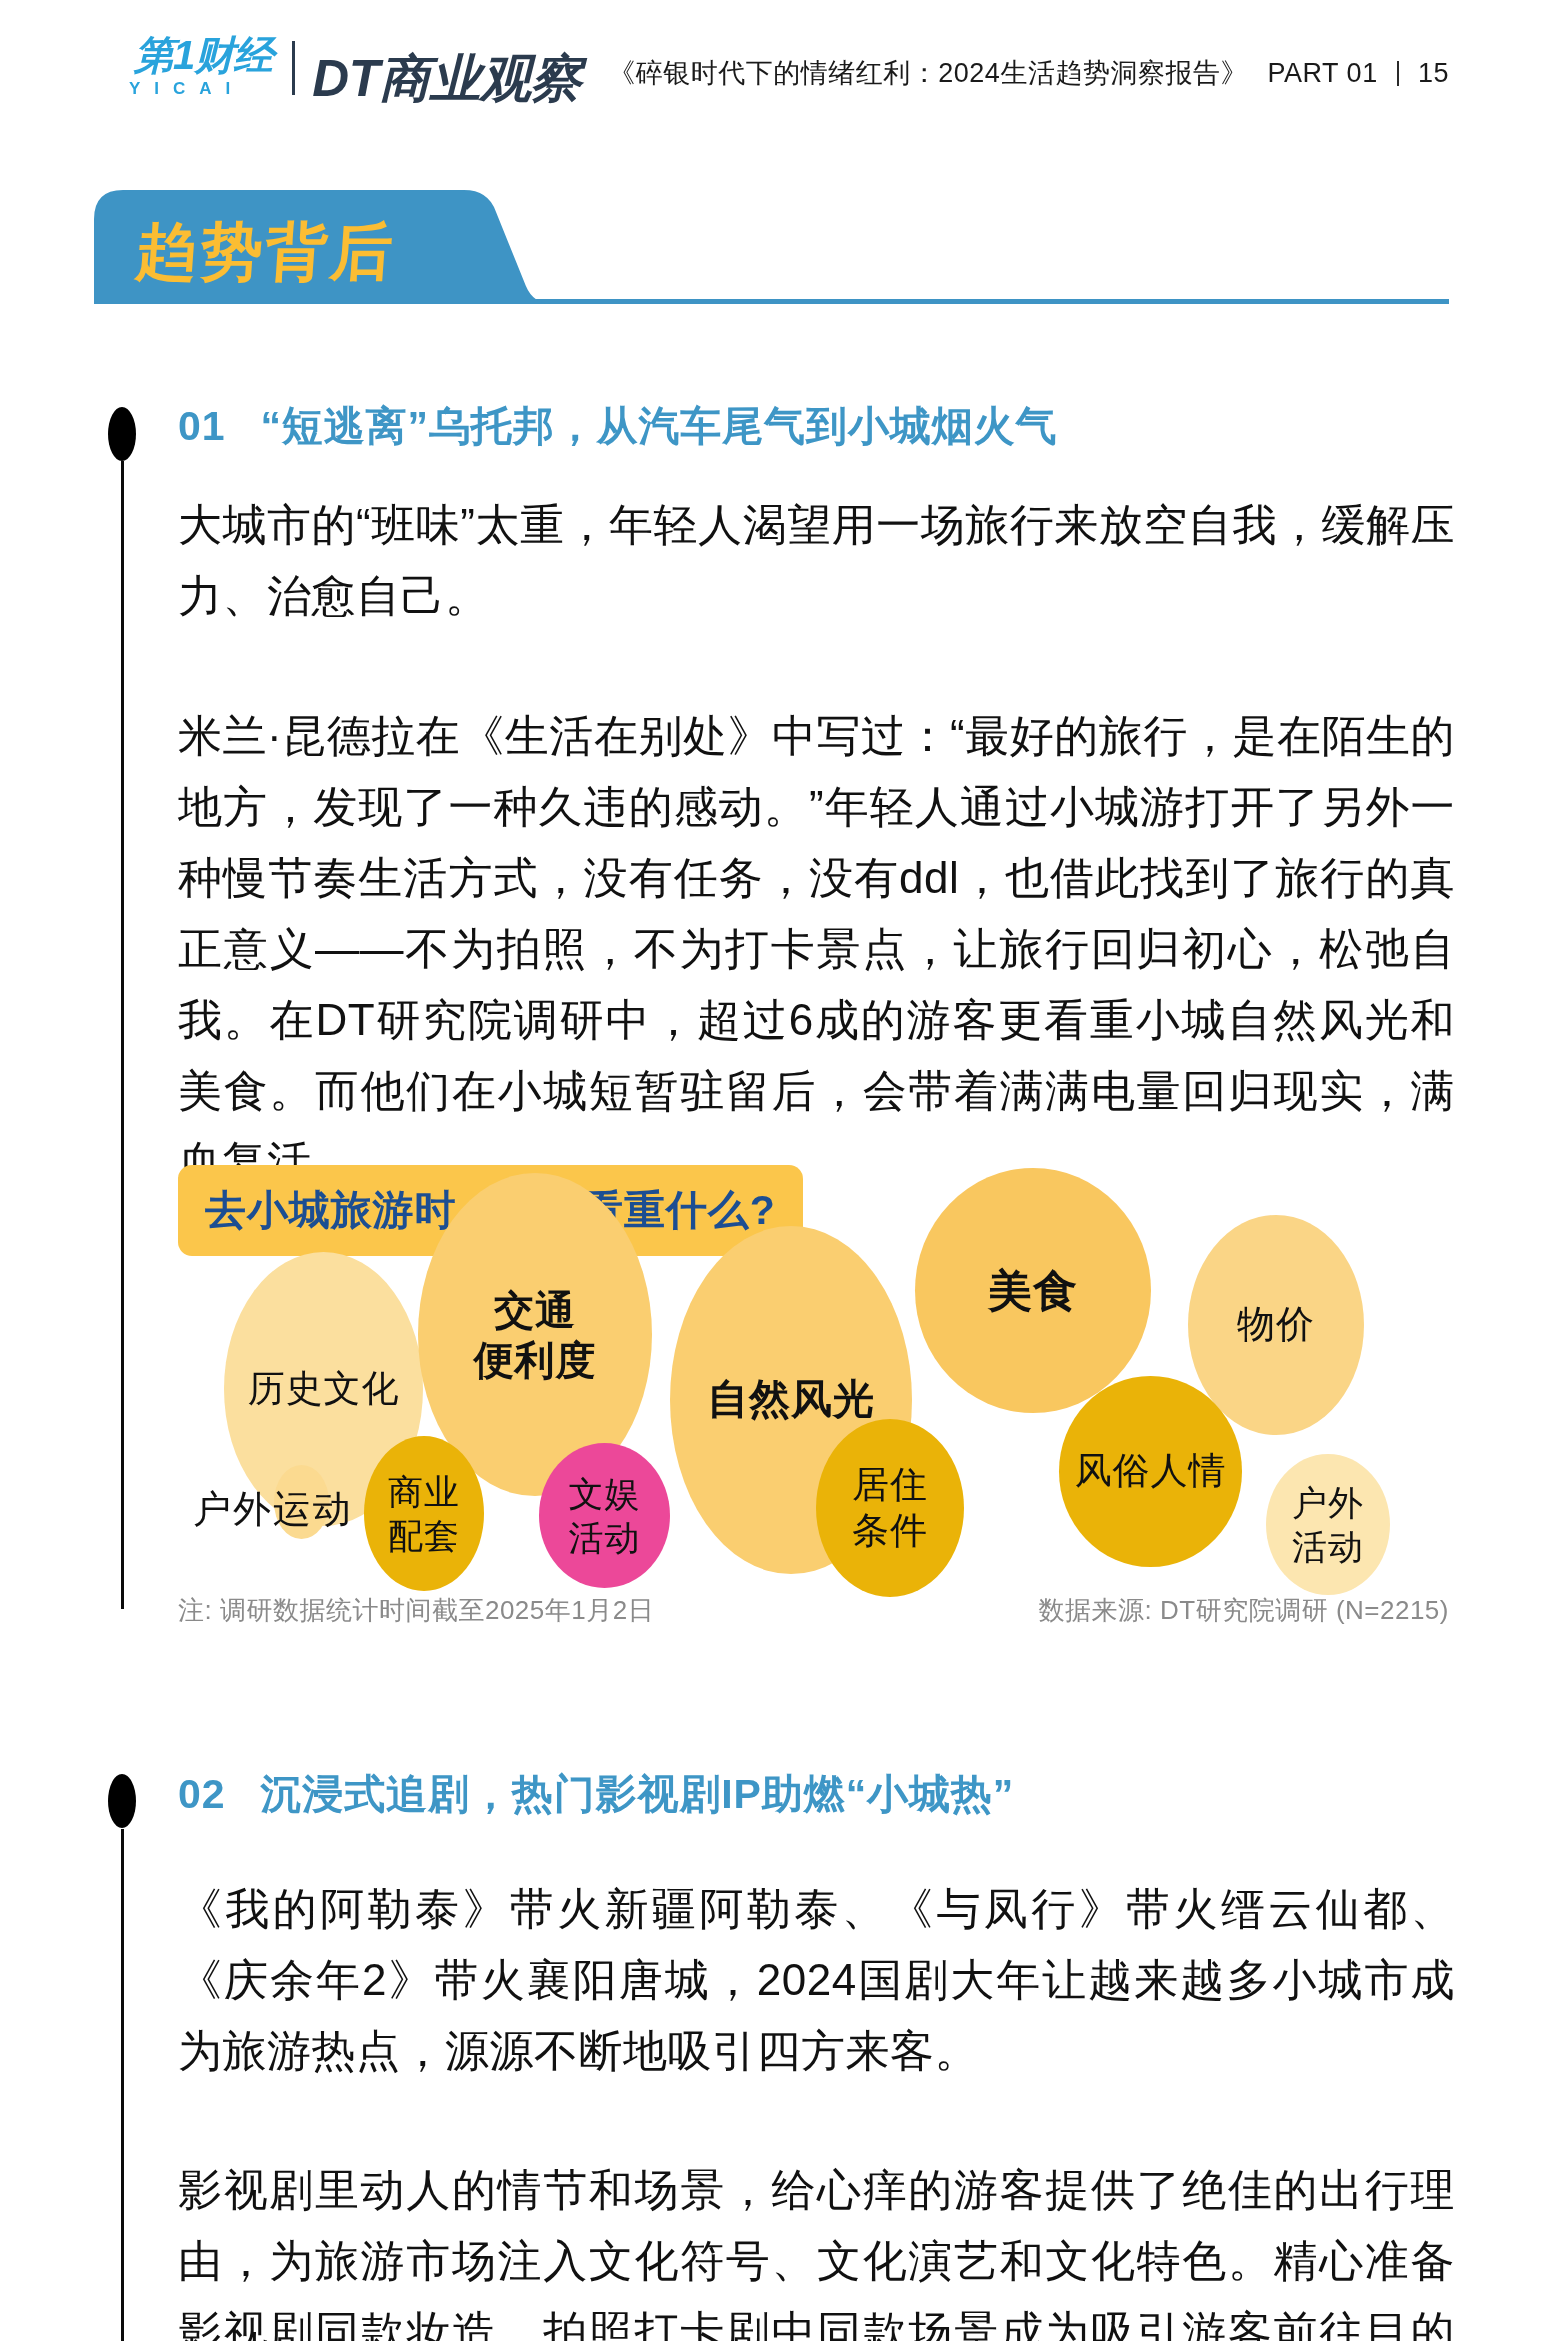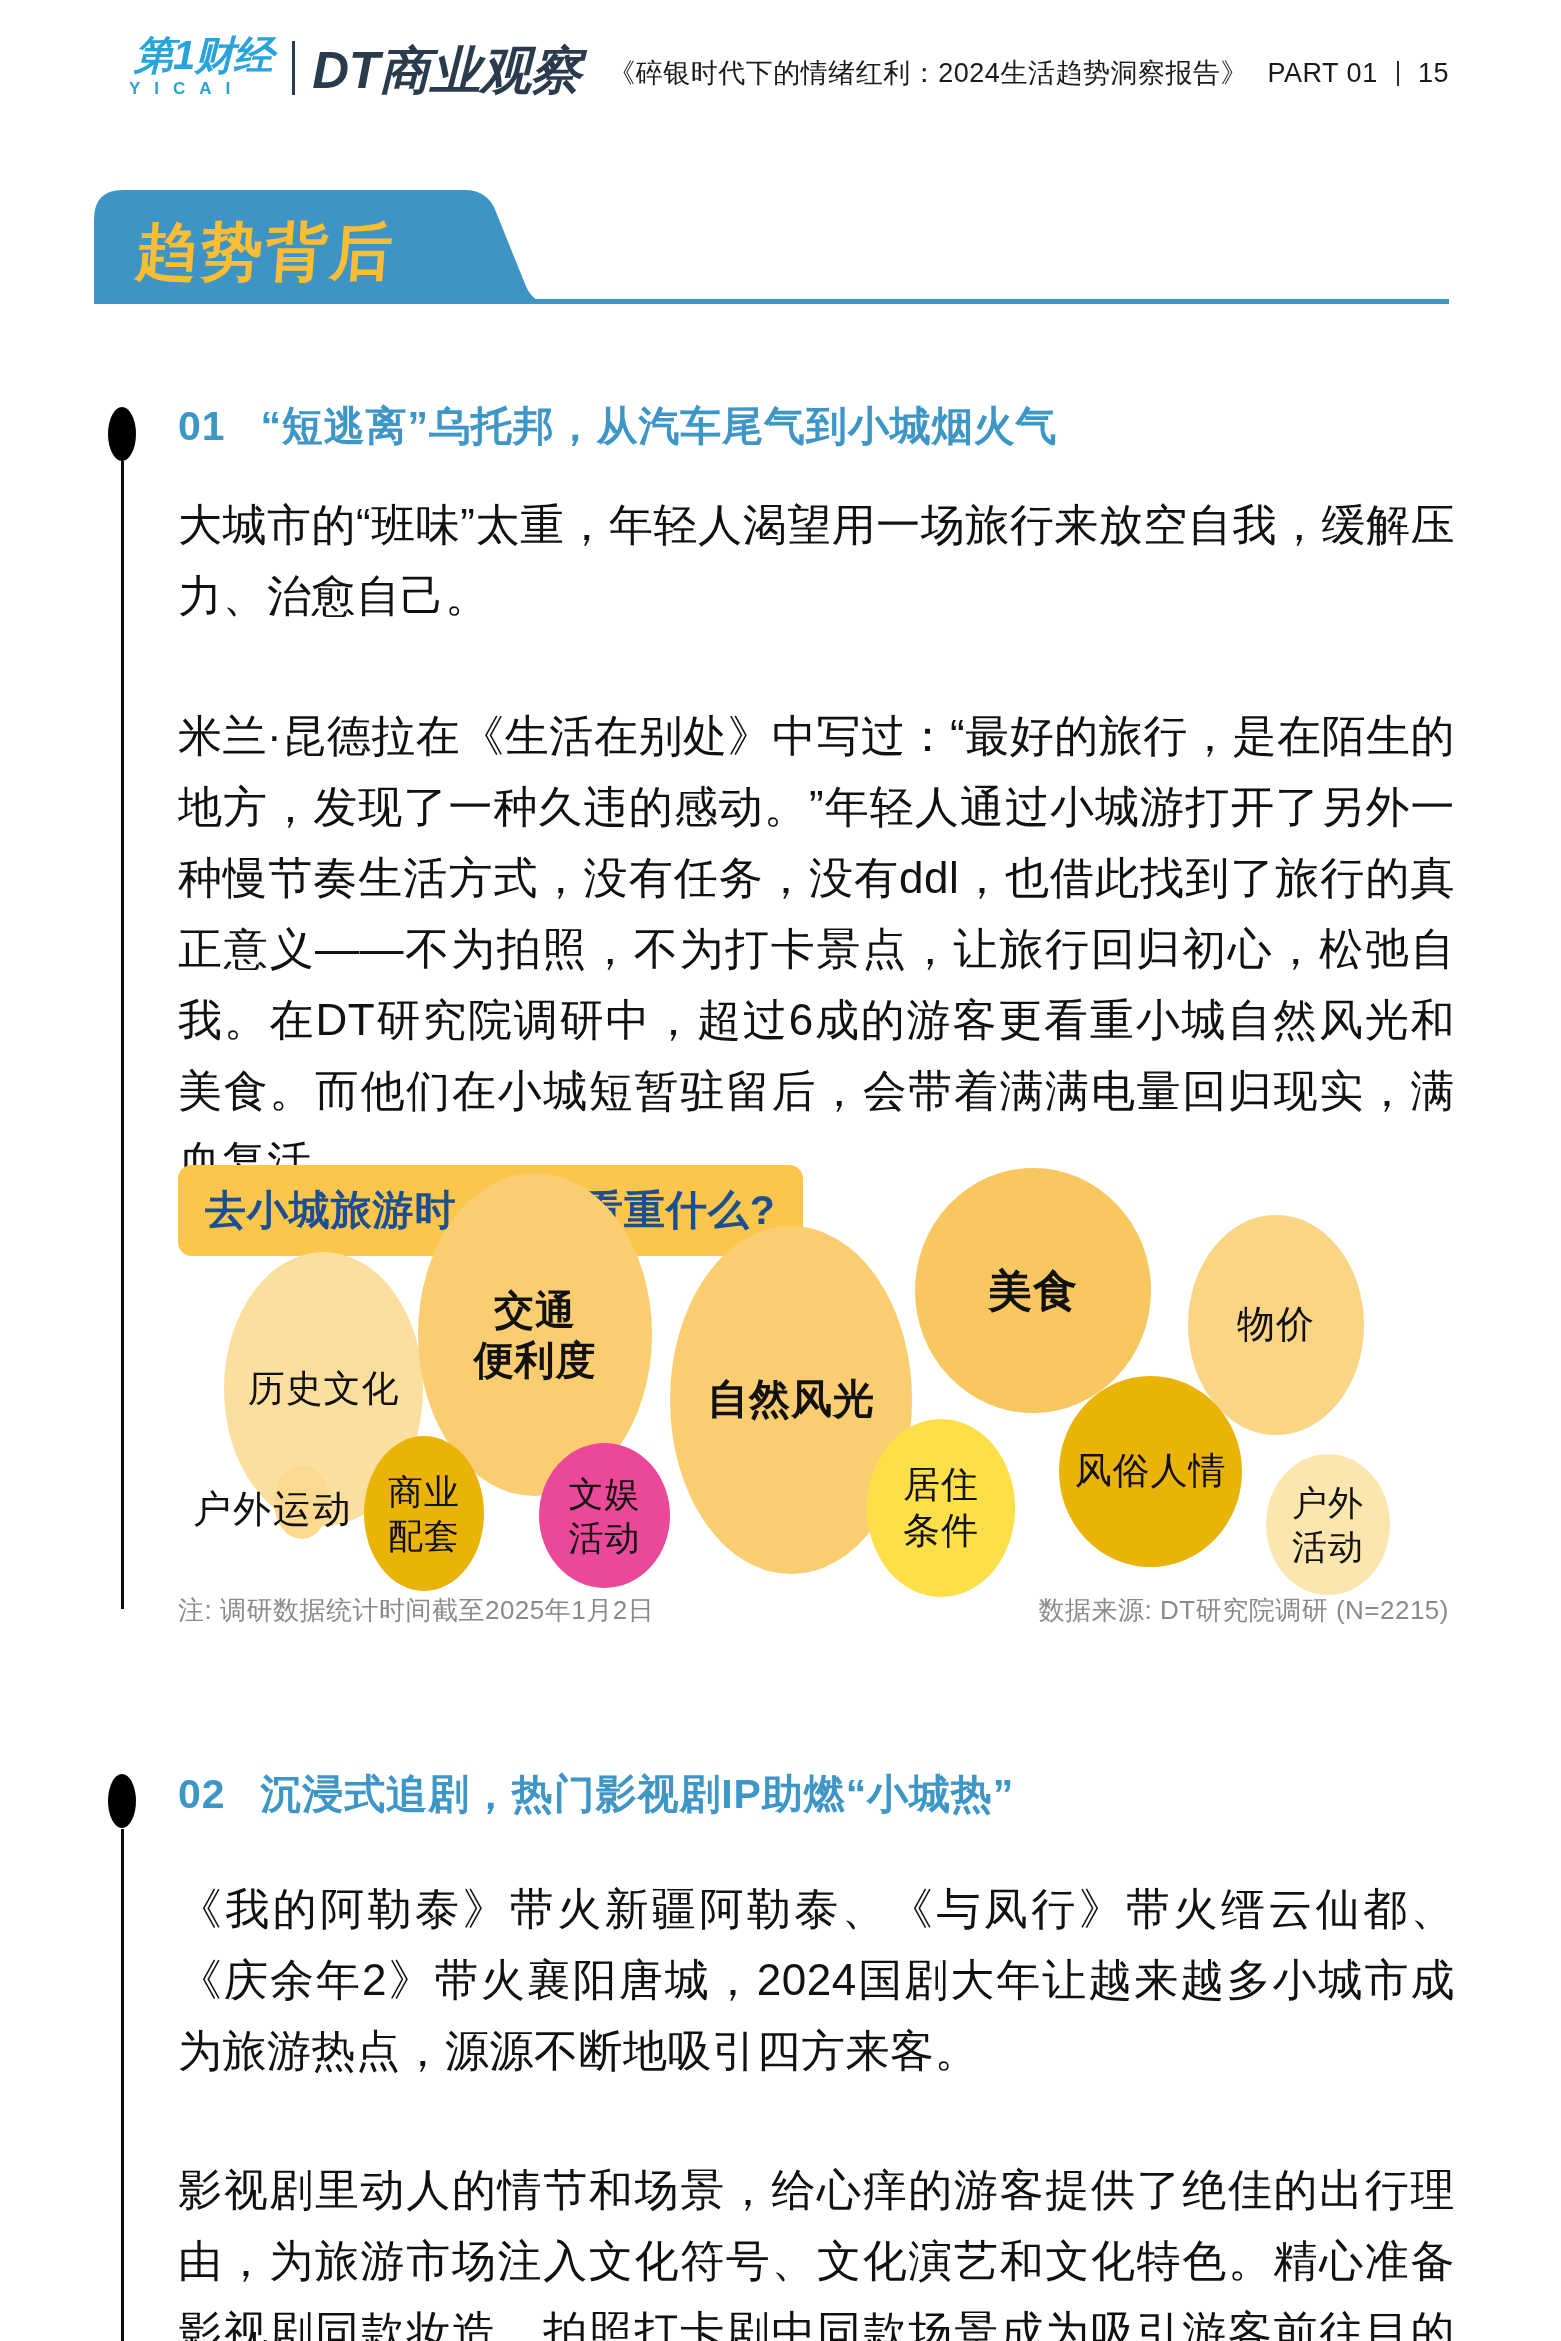--- a/index.html
+++ b/index.html
@@ -6,21 +6,21 @@
   .page{
     position:relative;width:1561px;height:2537px;background:#fff;overflow:hidden;
     font-family:"Liberation Sans","DejaVu Sans",sans-serif;color:#141414;
   }
   
   .hdr-logos{position:absolute;left:94px;top:34px;height:80px;display:flex;align-items:flex-start;}
   .yicai{display:flex;flex-direction:column;align-items:center;}
   .yicai-cn{font-size:40px;font-weight:800;font-style:italic;color:var(--logo-blue);letter-spacing:-0.9px;line-height:1.05;margin-left:40px;}
   .yicai-en{font-size:17px;font-weight:700;color:var(--logo-blue);letter-spacing:14px;margin-top:2.8px;text-indent:6.6px;}
   .logo-divider{width:3.7px;height:54px;background:var(--logo-navy);margin:6.6px 17px 0 19px;}
-  .dt-logo{font-size:51px;font-weight:800;font-style:italic;color:var(--logo-navy);line-height:1.0;margin-top:11px;letter-spacing:-0.5px;}
+  .dt-logo{font-size:51px;font-weight:800;font-style:italic;color:var(--logo-navy);line-height:1.0;margin-top:19px;letter-spacing:-0.5px;}
   .hdr-meta{
     position:absolute;right:112px;top:55px;font-size:27px;color:#1a1a1a;
     display:flex;align-items:center;white-space:nowrap;letter-spacing:0.5px;
   }
   .hdr-meta .gap{display:inline-block;width:19.7px;}
   .meta-sep{display:inline-block;width:2.3px;height:25px;background:#2a2a2a;margin:0 19px;}
   
   .banner-line{position:absolute;left:96px;top:299px;width:1353px;height:4.7px;background:var(--accent-blue);}
   .banner-shape{position:absolute;left:94px;top:190px;width:473px;height:114px;}
   .banner-label{
@@ -94,21 +94,21 @@
       <div class="bubble" style="left: 670px; top: 1226px; width: 242px; height: 348px; background: rgb(250, 206, 112); font-size: 41px; font-weight: 700;">自然风光</div>
       <div class="bubble" style="left: 418px; top: 1173px; width: 234px; height: 323px; background: rgb(250, 206, 112); font-size: 40px; font-weight: 700;">交通
 便利度</div>
       <div class="bubble" style="left: 915px; top: 1168px; width: 236px; height: 245px; background: rgb(249, 199, 95); font-size: 44px; font-weight: 700;">美食</div>
       <div class="bubble" style="left: 1188px; top: 1215px; width: 176px; height: 220px; background: rgb(250, 213, 134); font-size: 38px; font-weight: 400;">物价</div>
       <div class="bubble" style="left: 274px; top: 1465px; width: 55px; height: 74px; background: rgb(251, 218, 144); font-size: 37px; font-weight: 400;"></div>
       <div class="bubble" style="left: 364px; top: 1436px; width: 120px; height: 155px; background: #eab308; font-size: 35px; font-weight: 400;">商业
 配套</div>
       <div class="bubble" style="left: 539px; top: 1443px; width: 131px; height: 145px; background: #ec4899; font-size: 35px; font-weight: 400;">文娱
 活动</div>
-      <div class="bubble" style="left: 867px; top: 1419px; width: 148px; height: 178px; background: #fde047; font-size: 37px; font-weight: 400;">居住
+      <div class="bubble" style="left: 816px; top: 1419px; width: 148px; height: 178px; background: #eab308; font-size: 37px; font-weight: 400;">居住
 条件</div>
       <div class="bubble" style="left: 1059px; top: 1376px; width: 183px; height: 191px; background: #eab308; font-size: 37px; font-weight: 400;">风俗人情</div>
       <div class="bubble" style="left: 1266px; top: 1454px; width: 124px; height: 141px; background: rgb(252, 230, 176); font-size: 35px; font-weight: 400;">户外
 活动</div>
     </div>
   <div class="outdoor-sport-label">户外运动</div>
   <div class="chart-note left">注: 调研数据统计时间截至2025年1月2日</div>
   <div class="chart-note right">数据来源: DT研究院调研 (N=2215)</div>
 
   <div class="sec-dot" style="top:1774px;"></div>

